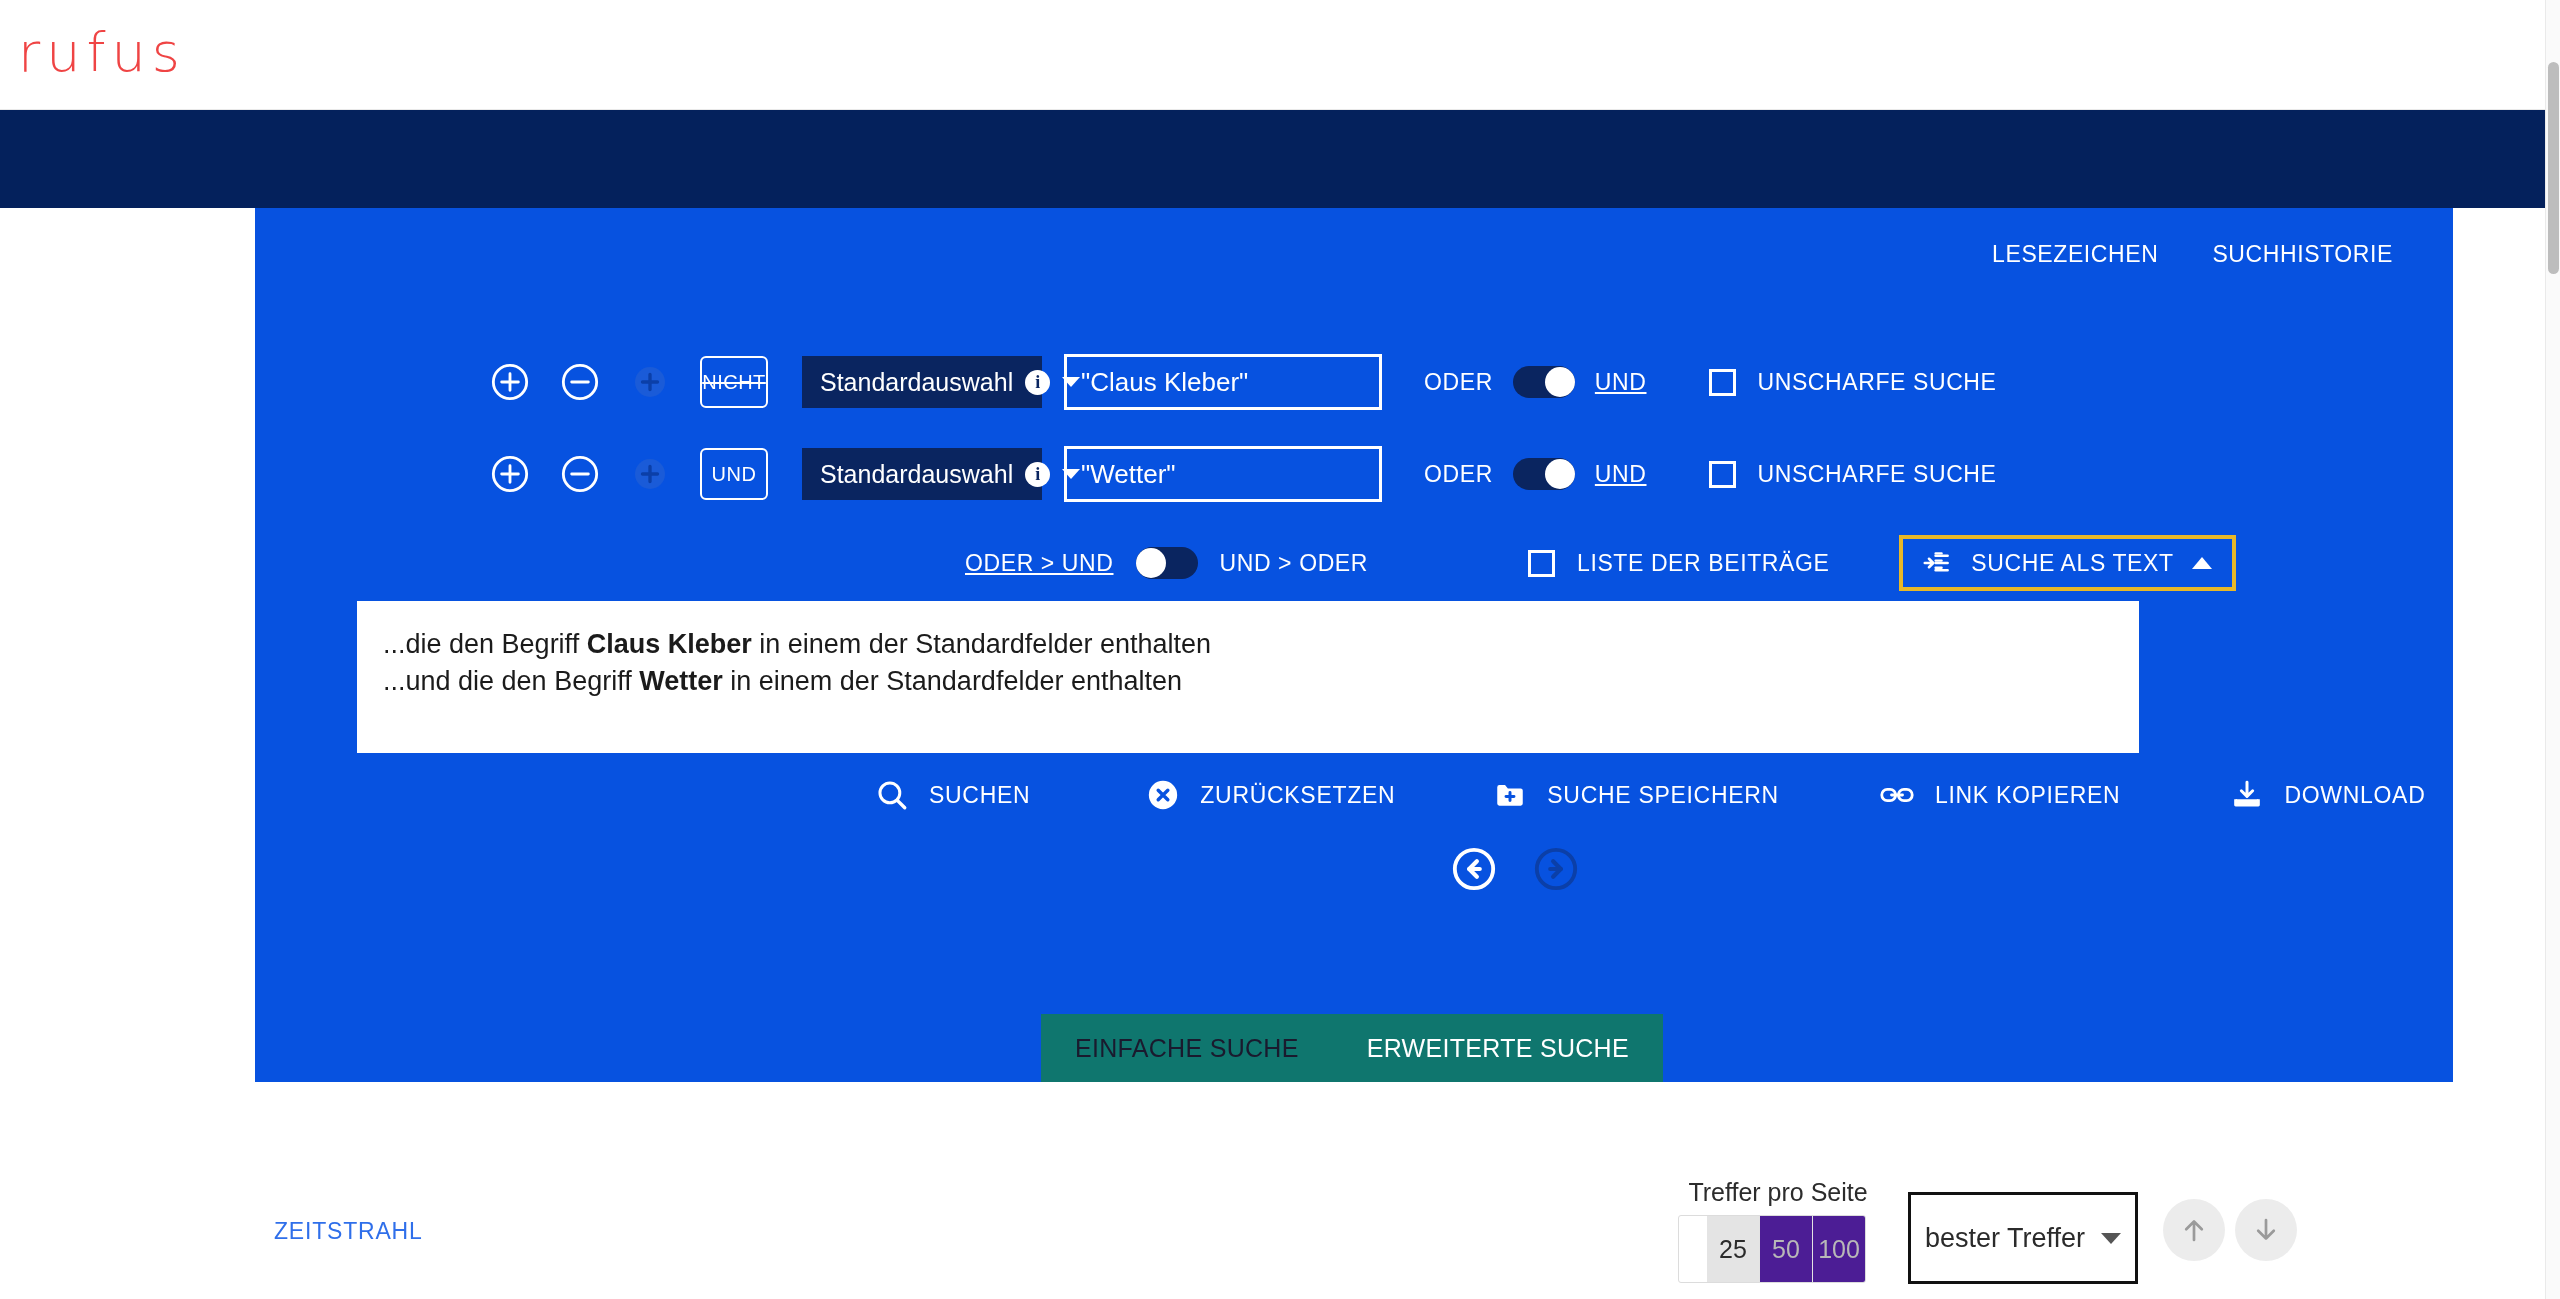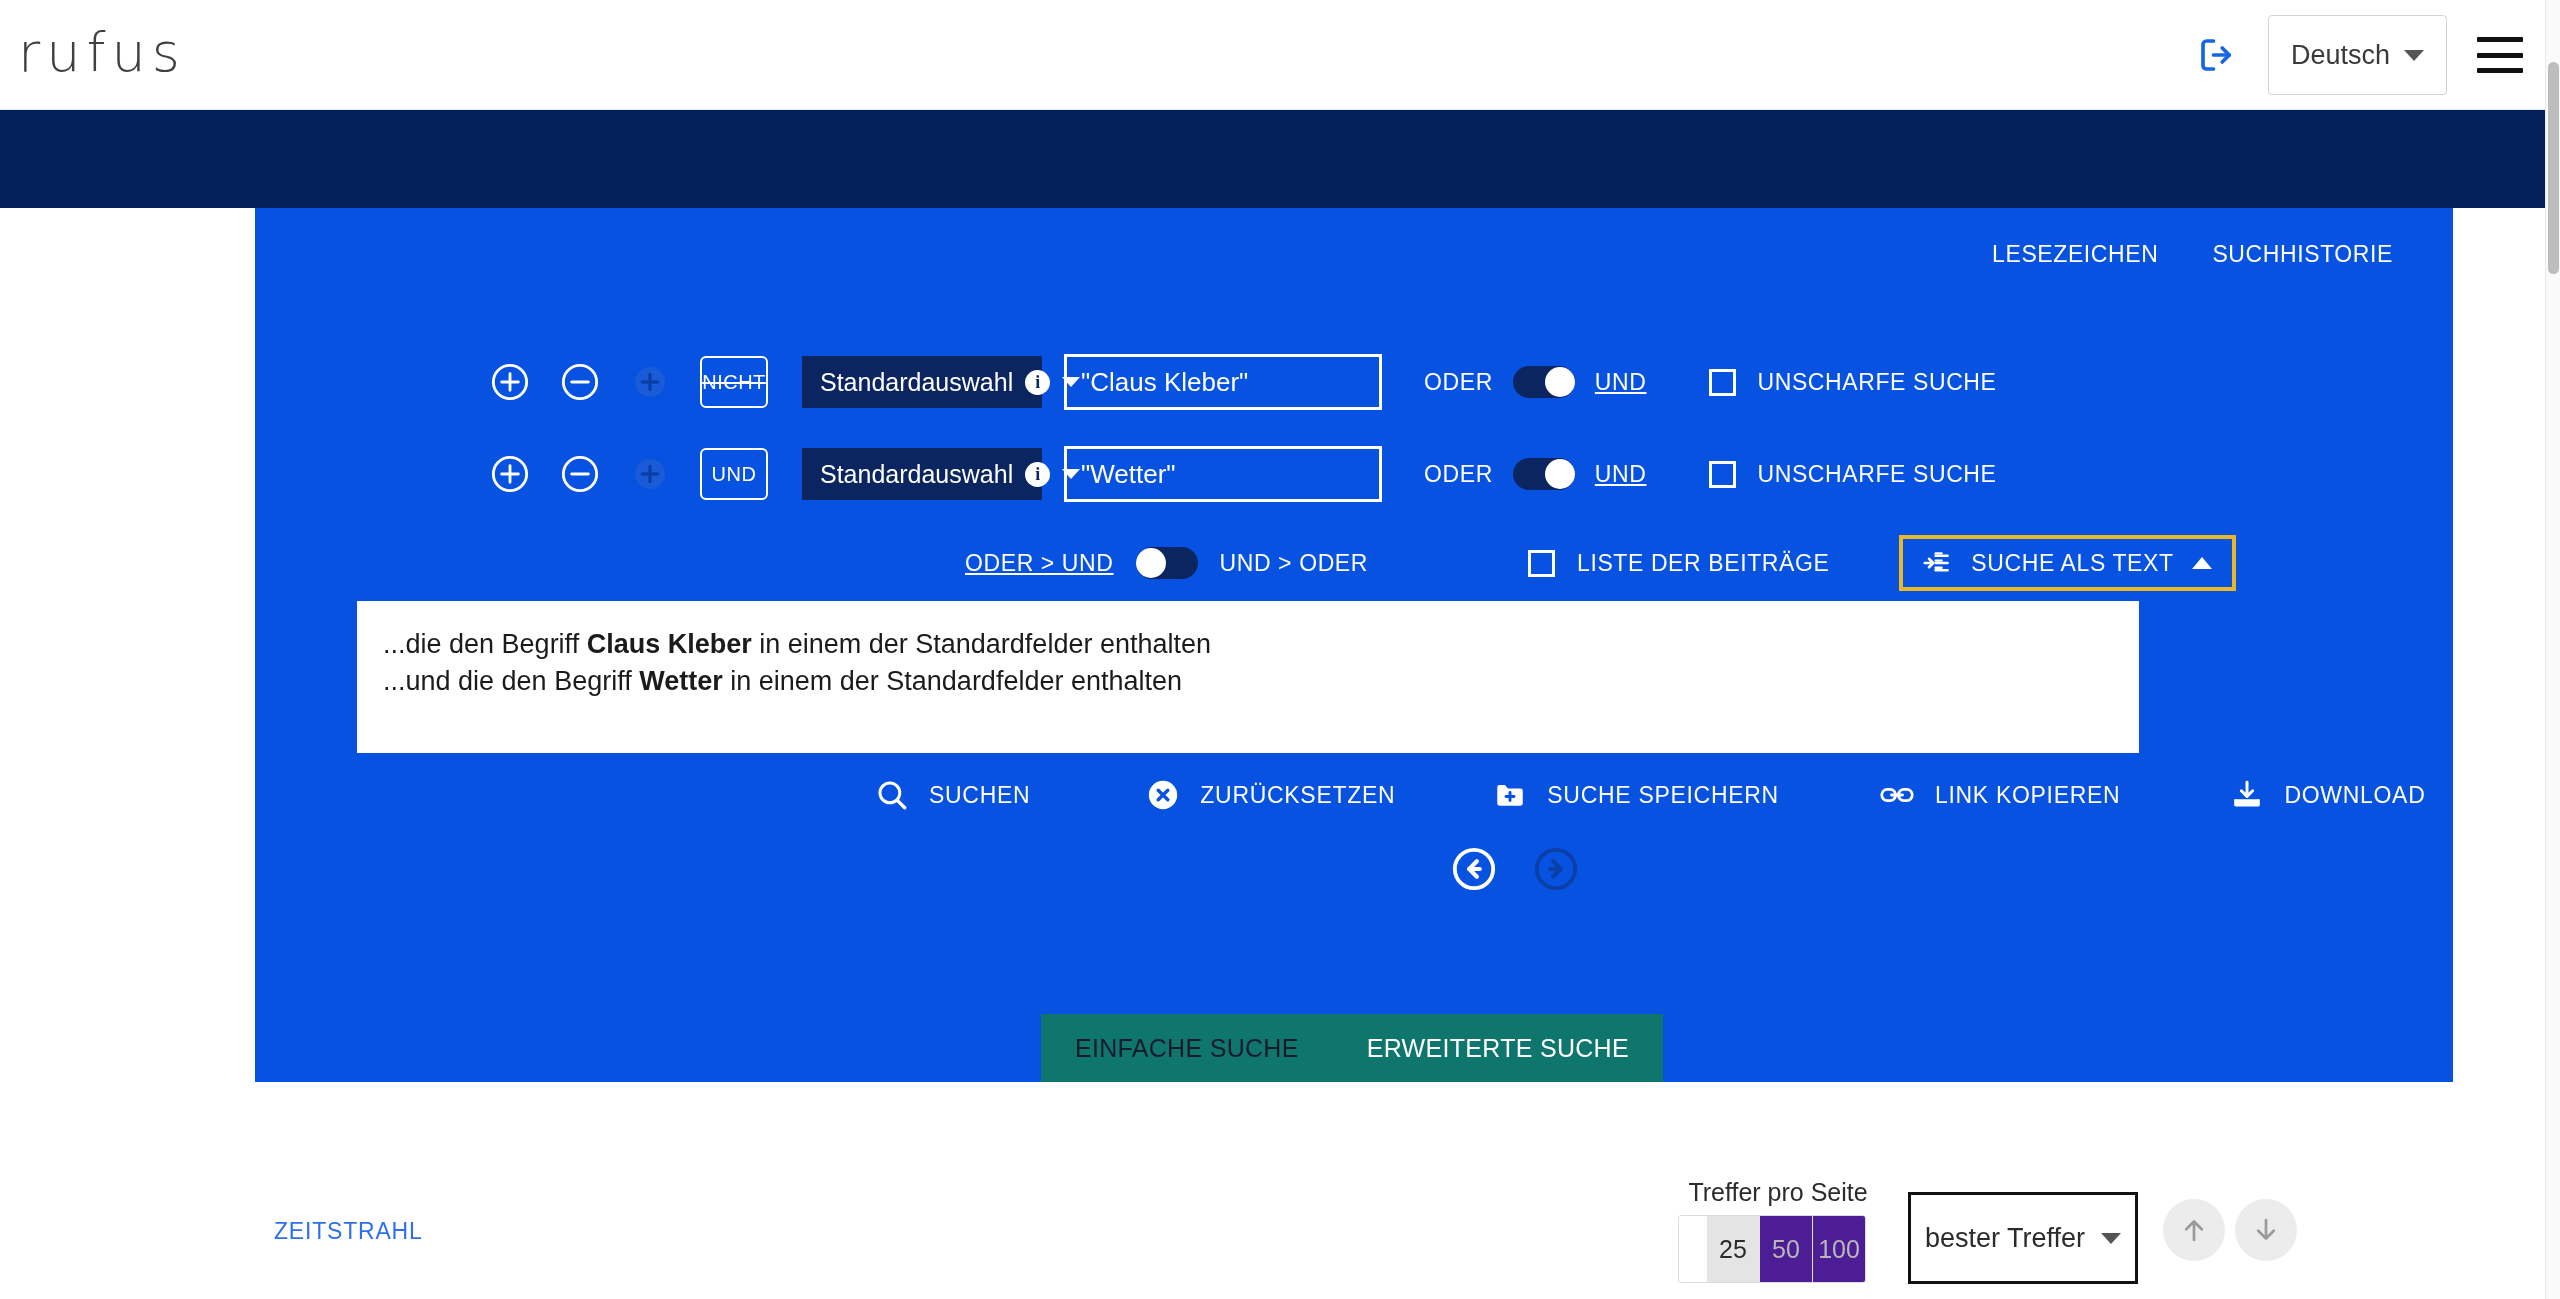--- a/index.html
+++ b/index.html
@@ -11,21 +11,21 @@
   }
   .page { position: relative; width: 2560px; height: 1299px; background:#fff; }
 
   
   .topbar {
     position: absolute; left:0; top:0; width: 2545px; height: 110px;
     background:#fff; border-bottom: 1px solid #e9e9e9;
   }
   .logo {
     position:absolute; left: 18px; top: 26px;
-    font-size: 54px; letter-spacing: 6px; color:#404040;
+    font-size: 54px; letter-spacing: 6px; color:#ef4444;
     font-family: "DejaVu Sans", sans-serif; font-weight: 300;
     line-height: 1;
   }
   .topright { position:absolute; right: 22px; top: 0; height:110px; display:flex; align-items:center; gap:30px; }
   .logout-icon { width: 42px; height: 42px; display:block; cursor:pointer; }
   .lang-select {
     border:1px solid #d2d2d2; border-radius:4px; background:#fff;
     height: 80px; min-width: 165px; padding: 0 22px;
     display:flex; align-items:center; justify-content:center; gap:14px;
     font-size: 27px; color:#3a3a3a; cursor:pointer;
@@ -166,38 +166,20 @@
   .scrollthumb { position:absolute; top: 62px; left: 2px; width: 11px; height: 212px; background:#bdbdbd; border-radius:6px; cursor:pointer; }
 </style>
 </head>
 <body>
 
 <div class="page">
 
   <div class="topbar">
     <div class="logo">rufus</div>
 
-    <div class="topright">
-      <svg class="logout-icon" viewBox="0 0 24 24">
-        <path d="M10 4H6a2 2 0 0 0-2 2v12a2 2 0 0 0 2 2h4" fill="none" stroke="#1765E0" stroke-width="2.1" stroke-linecap="round"></path>
-        <path d="M15 8l4 4-4 4" fill="none" stroke="#1765E0" stroke-width="2.1" stroke-linecap="round" stroke-linejoin="round"></path>
-        <path d="M19 12H10" fill="none" stroke="#1765E0" stroke-width="2.1" stroke-linecap="round"></path>
-      </svg>
-
-      <div class="lang-select">
-        <span>Deutsch</span>
-        <span class="caret-down"></span>
-      </div>
-
-      <div class="hamburger">
-        <span></span>
-          <span></span>
-          <span></span>
-      </div>
-    </div>
   </div>
 
   <div class="navyband"></div>
 
   <div class="bluepanel">
 
     <div class="panel-links">
       <span>LESEZEICHEN</span>
       <span>SUCHHISTORIE</span>
     </div>

